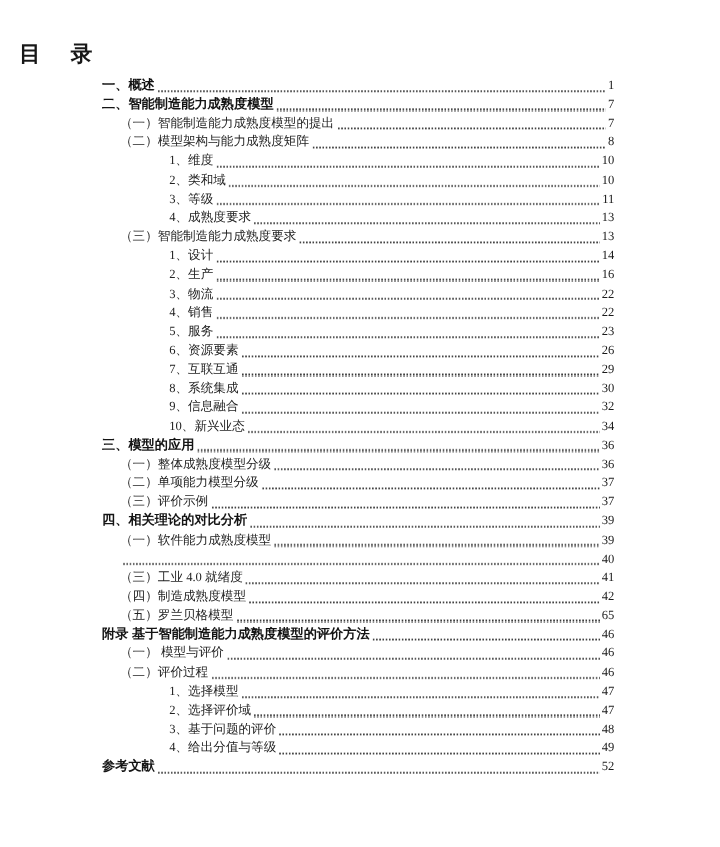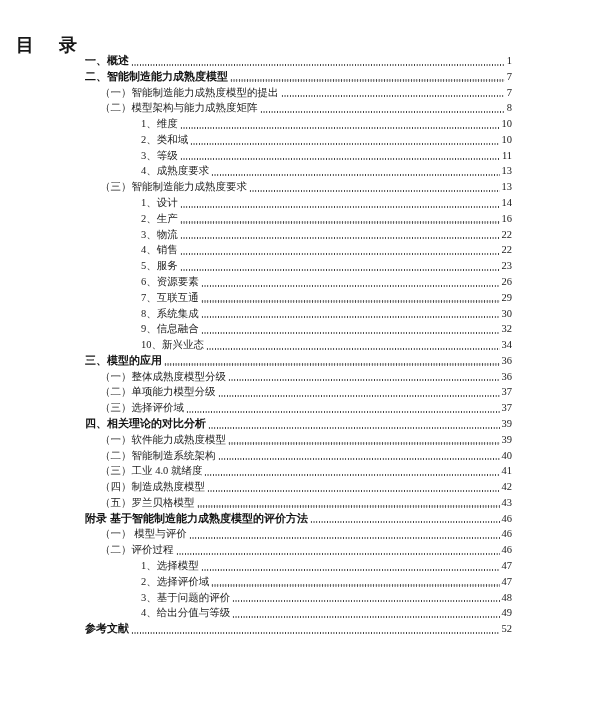--- a/index.html
+++ b/index.html
@@ -23,21 +23,21 @@
     text-align: left;
     font-family: "Liberation Sans", sans-serif;
     font-weight: 700;
     font-size: 18px;
     letter-spacing: 5px;
     white-space: pre;
     color: #171717;
   }
   .toc {
     position: absolute;
-    top: 53px;
+    top: 64px;
     left: 85px;
     right: 88px;
   }
   .toc-row {
     display: flex;
     align-items: baseline;
     height: 15.79px;
     line-height: 15.79px;
     overflow: hidden;
   }
@@ -182,53 +182,52 @@
       <span class="toc-label">（一）整体成熟度模型分级</span>
       <span class="toc-dots"></span>
       <span class="toc-page">36</span>
     </div>
     <div class="toc-row lvl2">
       <span class="toc-label">（二）单项能力模型分级</span>
       <span class="toc-dots"></span>
       <span class="toc-page">37</span>
     </div>
     <div class="toc-row lvl2">
-      <span class="toc-label">（三）选择评价域</span>
+      <span class="toc-label">（三）评价示例</span>
       <span class="toc-dots"></span>
       <span class="toc-page">37</span>
     </div>
     <div class="toc-row lvl1">
       <span class="toc-label">四、相关理论的对比分析</span>
       <span class="toc-dots"></span>
       <span class="toc-page">39</span>
     </div>
     <div class="toc-row lvl2">
       <span class="toc-label">（一）软件能力成熟度模型</span>
       <span class="toc-dots"></span>
       <span class="toc-page">39</span>
     </div>
     <div class="toc-row lvl2">
-      <span class="toc-label">（二）智能制造系统架构</span>
       <span class="toc-dots"></span>
       <span class="toc-page">40</span>
     </div>
     <div class="toc-row lvl2">
       <span class="toc-label">（三）工业 4.0 就绪度</span>
       <span class="toc-dots"></span>
       <span class="toc-page">41</span>
     </div>
     <div class="toc-row lvl2">
       <span class="toc-label">（四）制造成熟度模型</span>
       <span class="toc-dots"></span>
       <span class="toc-page">42</span>
     </div>
     <div class="toc-row lvl2">
       <span class="toc-label">（五）罗兰贝格模型</span>
       <span class="toc-dots"></span>
-      <span class="toc-page">43</span>
+      <span class="toc-page">65</span>
     </div>
     <div class="toc-row lvl1">
       <span class="toc-label">附录 基于智能制造能力成熟度模型的评价方法</span>
       <span class="toc-dots"></span>
       <span class="toc-page">46</span>
     </div>
     <div class="toc-row lvl2">
       <span class="toc-label">（一） 模型与评价</span>
       <span class="toc-dots"></span>
       <span class="toc-page">46</span>

